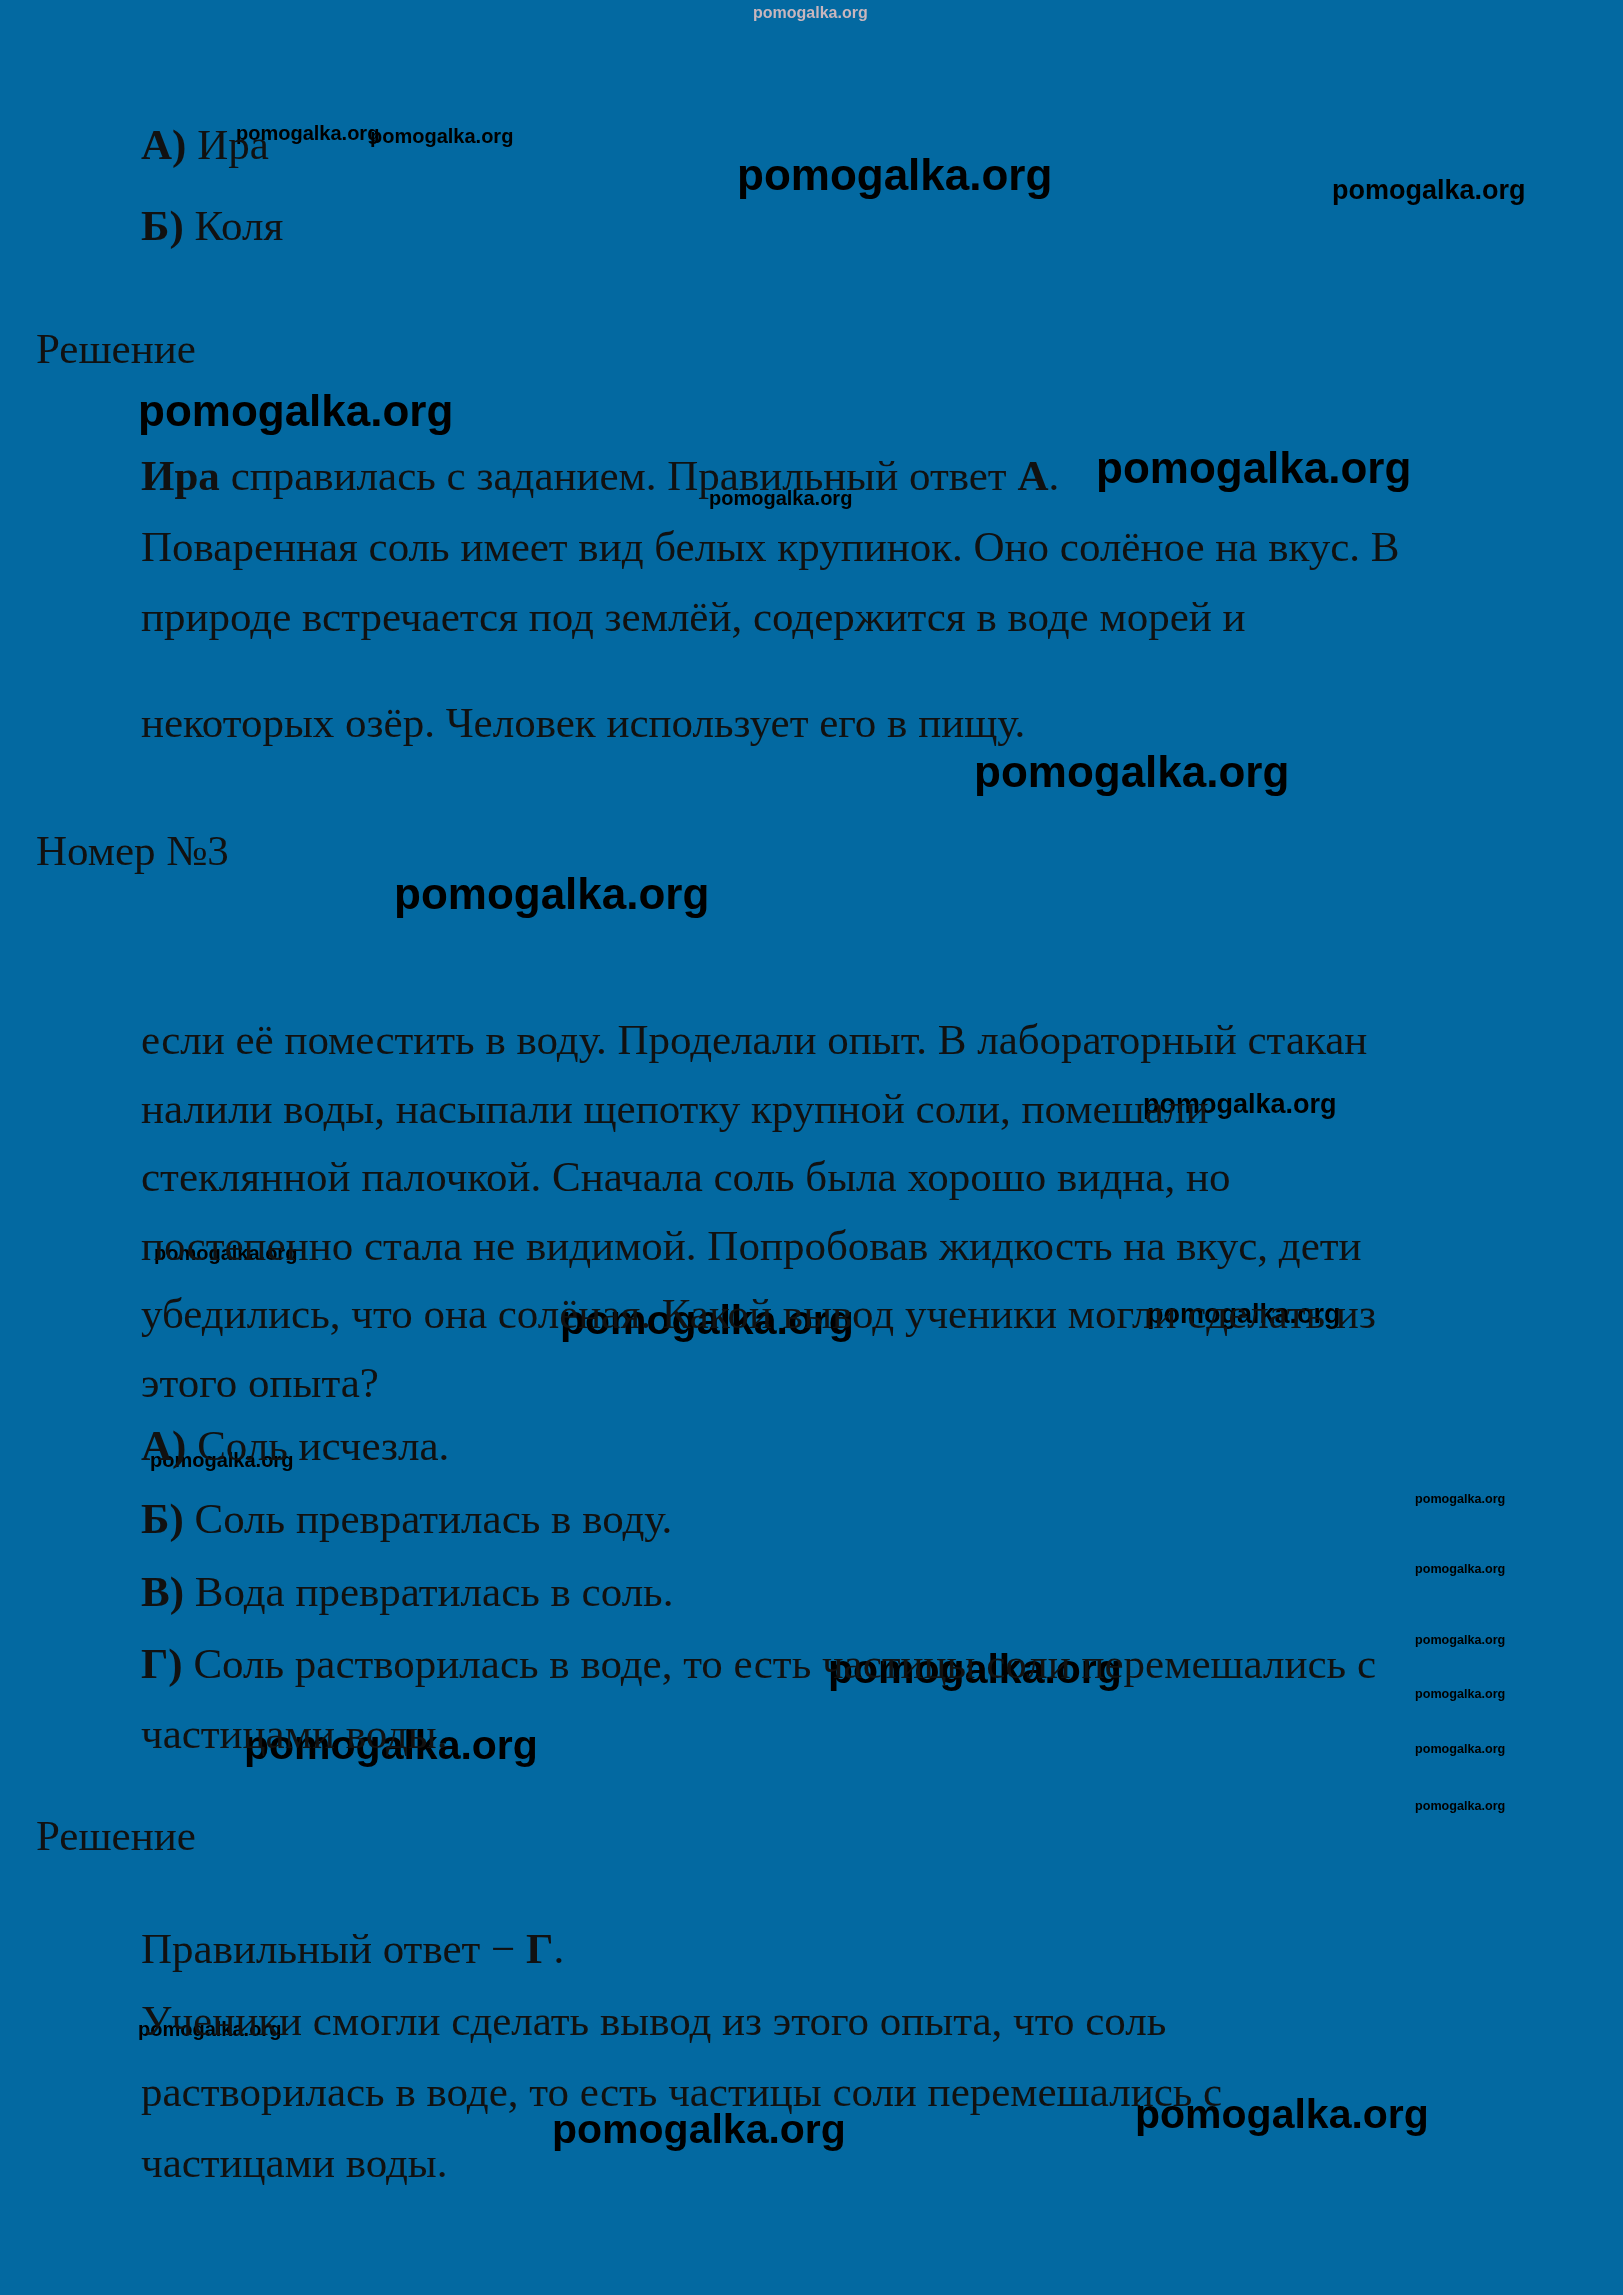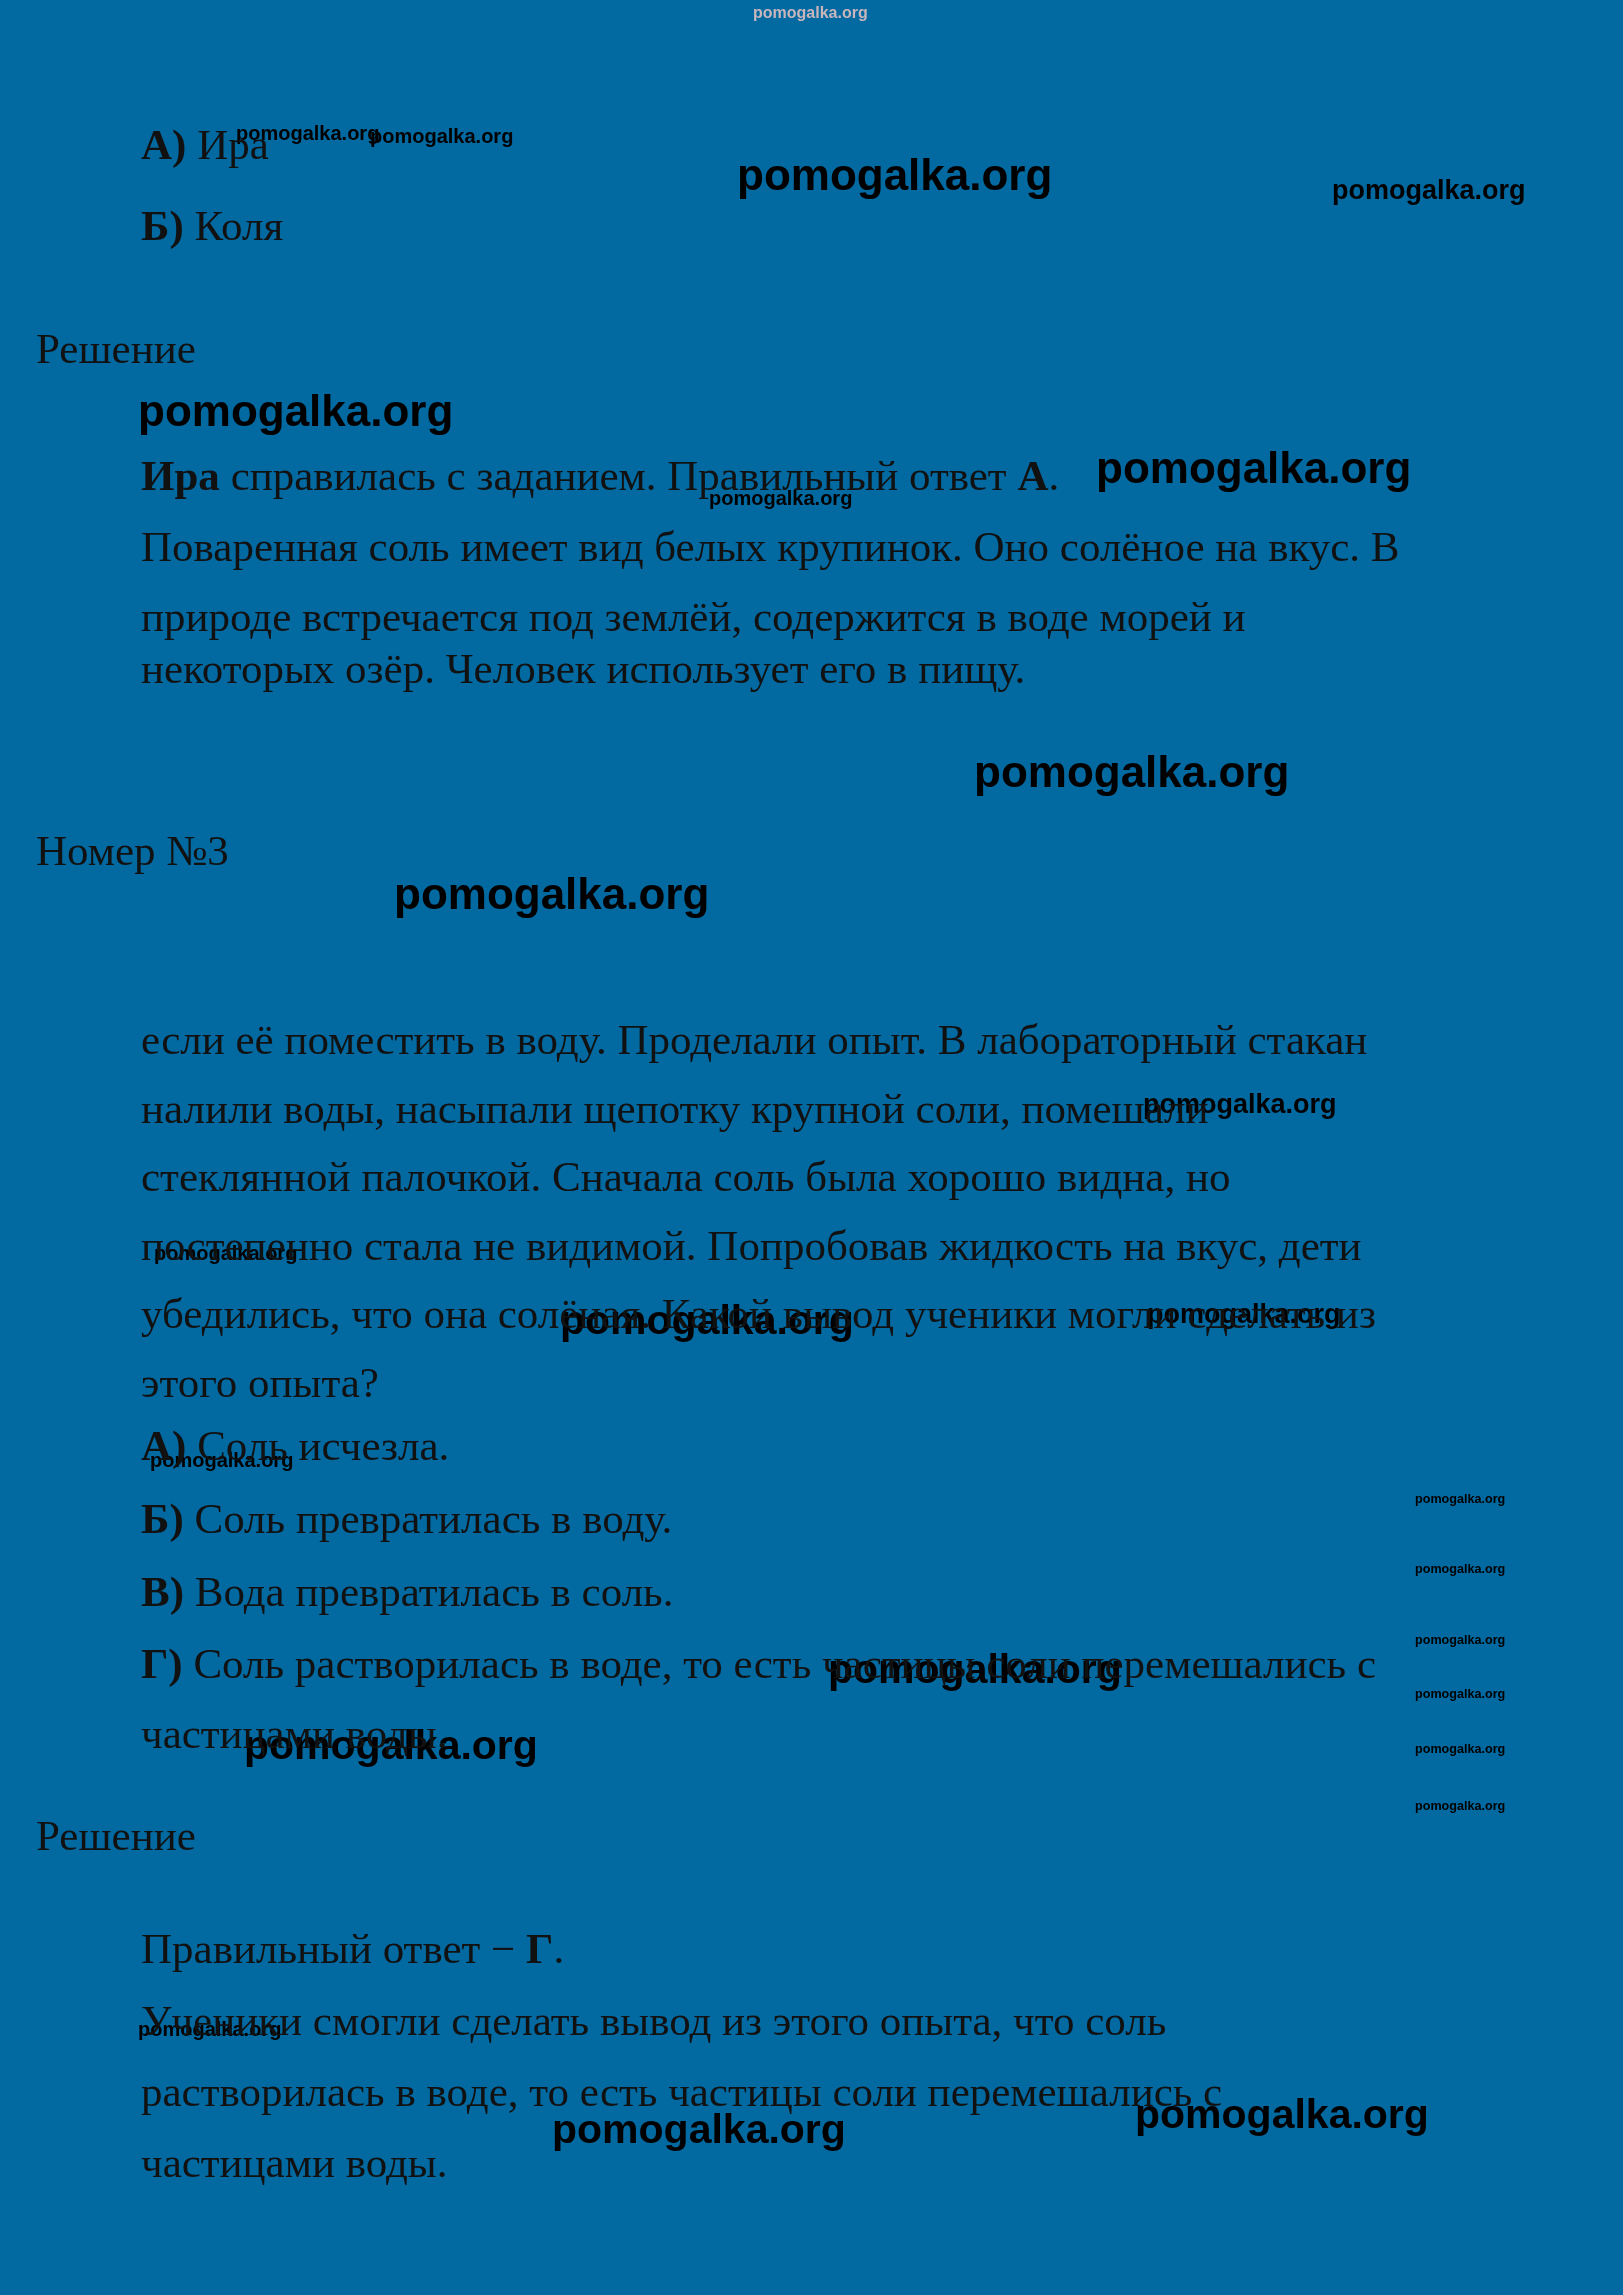--- a/index.html
+++ b/index.html
@@ -80,21 +80,21 @@
     <span class="b">Б)</span><span> Коля</span>
   </div>
 
   <div class="t center" style="top:322px">Решение</div>
 
   <div class="t" style="top:449px">
     <span class="b">Ира</span><span> справилась с заданием. Правильный ответ </span><span class="b">А</span><span>.</span>
   </div>
   <div class="t" style="top:520px">Поваренная соль имеет вид белых крупинок. Оно солёное на вкус. В</div>
   <div class="t" style="top:590px">природе встречается под землёй, содержится в воде морей и</div>
-  <div class="t" style="top:642px">некоторых озёр. Человек использует его в пищу.</div>
+  <div class="t" style="top:696px">некоторых озёр. Человек использует его в пищу.</div>
 
   <div class="t center" style="top:824px">Номер №3</div>
 
   <div class="t" style="top:1082px">налили воды, насыпали щепотку крупной соли, помешали</div>
   <div class="t" style="top:1013px">если её поместить в воду. Проделали опыт. В лабораторный стакан</div>
   <div class="t" style="top:1150px">стеклянной палочкой. Сначала соль была хорошо видна, но</div>
   <div class="t" style="top:1219px">постепенно стала не видимой. Попробовав жидкость на вкус, дети</div>
   <div class="t" style="top:1287px">убедились, что она солёная. Какой вывод ученики могли сделать из</div>
   <div class="t" style="top:1356px">этого опыта?</div>
 

